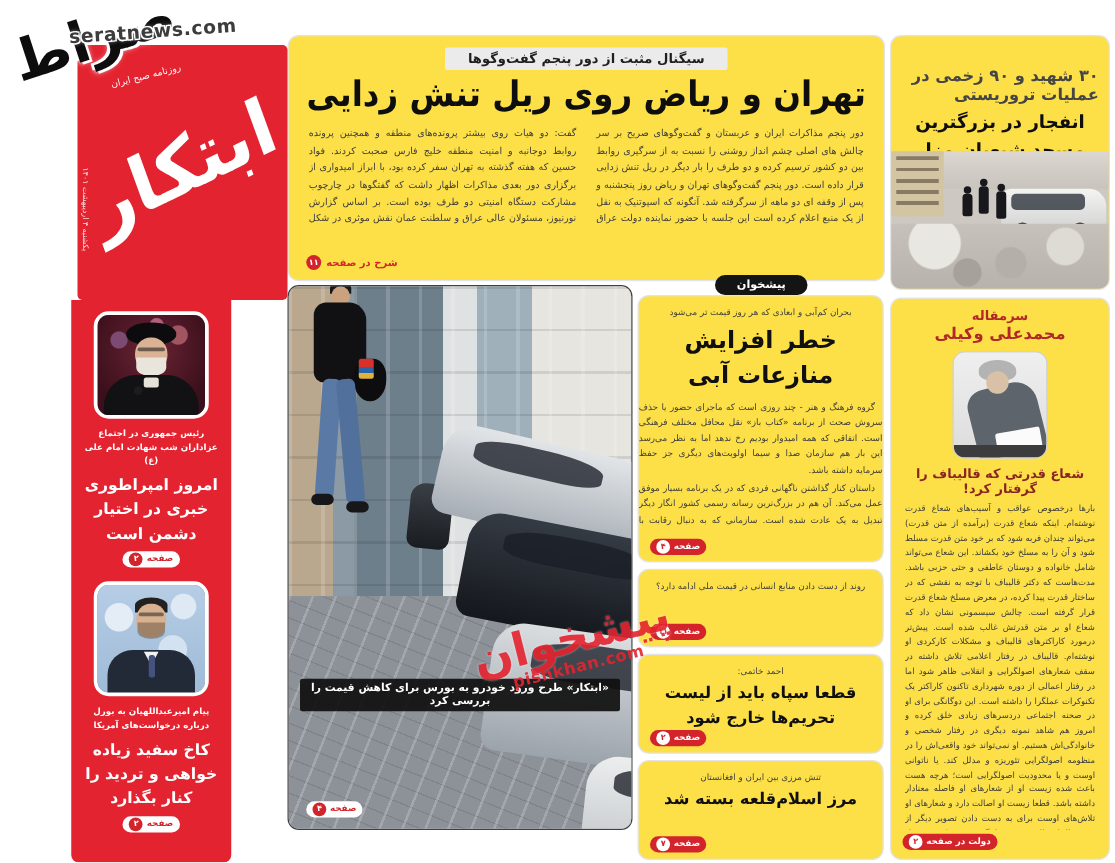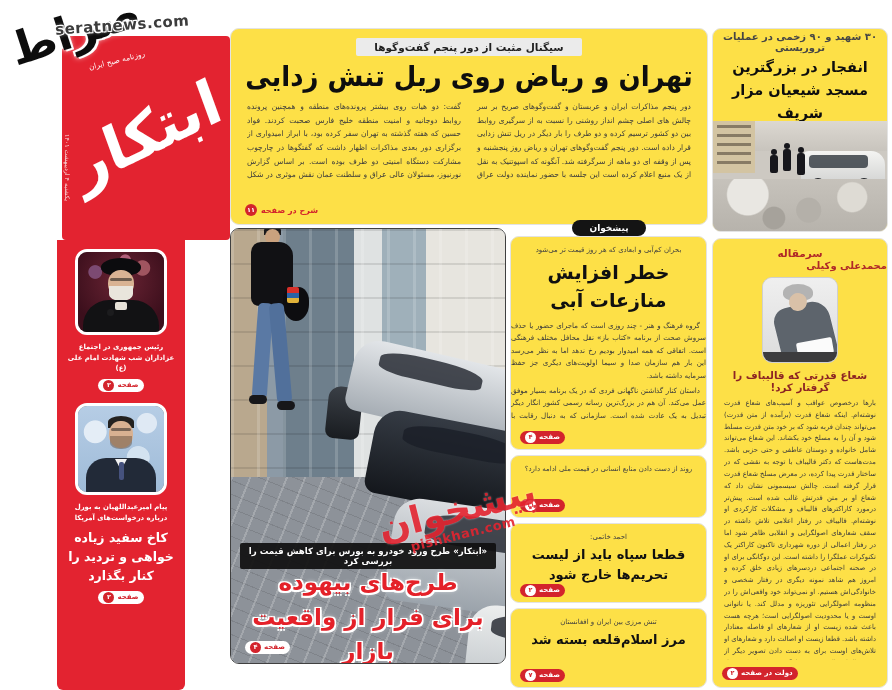--- a/index.html
+++ b/index.html
@@ -153,21 +153,21 @@
   .item-kicker{text-align:center;font-size:7px;color:#3e3e3e;margin-top:8px;padding:0 10px;line-height:1.5;}
   .item-head-lg{text-align:center;font-size:19px;font-weight:bold;color:#101010;line-height:1.5;margin-top:2px;padding:0 24px;}
   .item-head-sm{text-align:center;font-size:13px;font-weight:bold;color:#101010;line-height:1.6;margin-top:2px;padding:0 16px;}
   .item-body{margin:5px 0 0;font-size:7.1px;line-height:1.78;color:#3b3b3b;text-align:justify;
       height:104px;overflow:hidden;}
   .item-body p{margin:0 0 2px;text-indent:6px;}
   .pi-badge{position:absolute;left:9px;bottom:5px;}
 
   
   .rt-box{left:712px;top:28px;width:176px;height:204px;overflow:hidden;}
-  .rt-kicker{text-align:center;font-size:10px;font-weight:bold;color:#454545;margin-top:2px;padding:0 8px;}
+  .rt-kicker{text-align:right;font-size:13px;font-weight:bold;color:#454545;margin-top:25px;padding:0 8px;}
   .rt-head{text-align:center;font-size:14.5px;font-weight:bold;color:#0e0e0e;line-height:1.6;margin-top:3px;padding:0 10px;}
   .rt-badge{margin:4px 0 0 0;display:flex;justify-content:center;}
   .blast{position:absolute;left:0;right:0;bottom:0;height:110px;background:#cdc9c2;}
   .bl-sky{left:0;right:0;top:0;height:30px;background:linear-gradient(#dcd8d1,#c8c4bd);}
   .bl-bldgL{left:0;top:0;width:42px;height:52px;background:#d3c4a2;}
   .bl-bldgL::after{content:"";position:absolute;inset:4px;background:
       repeating-linear-gradient(rgba(60,50,40,.5) 0 3px,transparent 3px 9px);}
   .bl-van{right:2px;top:30px;width:84px;height:36px;background:linear-gradient(#f4f4f2,#cfd0cf);
       border-radius:8px 14px 5px 5px;}
   .bl-van::before{content:"";position:absolute;left:10%;top:12%;width:70%;height:34%;
@@ -179,21 +179,21 @@
   .bl-f1{left:70px;} .bl-f2{left:84px;top:32px;} .bl-f3{left:57px;top:34px;height:18px;}
   .bl-rubble{left:0;right:0;bottom:0;height:52px;background:
       radial-gradient(circle at 20% 30%,#e9e7e2 0 14%,transparent 15%),
       radial-gradient(circle at 55% 60%,#b4b0a9 0 12%,transparent 13%),
       radial-gradient(circle at 80% 35%,#dedbd4 0 10%,transparent 11%),
       radial-gradient(circle at 35% 75%,#a6a29b 0 9%,transparent 10%),
       linear-gradient(#c6c2bb,#b7b3ac);}
 
   .ed-box{left:712px;top:238px;width:176px;height:450px;}
   .ed-sec{text-align:center;font-size:10.5px;font-weight:bold;color:#b02828;margin-top:8px;}
-  .ed-author{font-size:10px;font-weight:bold;color:#b02828;margin-top:1px;}
+  .ed-author{text-align:center;font-size:13px;font-weight:bold;color:#b02828;margin-top:1px;}
   .ed-photo{width:76px;height:86px;margin:6px auto 0;border:1px solid #cfcfcf;border-radius:10px;
       overflow:hidden;position:relative;background:#e9e9e9;}
   .editor{position:absolute;inset:0;background:linear-gradient(#efefef,#dcdcdc);}
   .editor .suit{left:14px;top:26px;width:56px;height:56px;background:#5d646c;border-radius:14px 18px 4px 4px;
       transform:rotate(-14deg);}
   .editor .hair{left:20px;top:6px;width:30px;height:17px;background:#b3b3b3;border-radius:50% 50% 40% 40%;}
   .editor .face{left:26px;top:15px;width:18px;height:18px;background:#d9c1a8;border-radius:50%;transform:rotate(12deg);}
   .editor .paper{left:34px;top:62px;width:36px;height:16px;background:#fbfbfb;transform:rotate(-10deg);border-radius:2px;}
   .editor .desk{left:0;right:0;bottom:0;height:10px;background:#3c3c3e;}
   .ed-head{text-align:center;font-size:10.3px;font-weight:bold;color:#8d2424;margin:6px 8px 0;}
@@ -219,20 +219,21 @@
         <i class="turban"></i>
         <i class="face"></i>
         <i class="glasses"></i>
         <i class="beard"></i>
         <i class="robe"></i>
         <i class="collar"></i>
         <i class="mic"></i>
       </div>
     </div>
     <div class="lc-kicker">رئیس جمهوری در اجتماع عزاداران شب شهادت امام علی (ع)</div>
+    <div class="lc-head">امروز امپراطوری خبری در اختیار دشمن است</div>
     <span class="badge badge-light lc-badge">
       <span class="b-label">صفحه</span>
       <span class="b-num">۲</span>
     </span>
 
     <div class="photo-frame pf-2">
       <div class="fm">
         <i class="hair"></i>
         <i class="face"></i>
         <i class="glasses"></i>
@@ -278,24 +279,20 @@
         <i class="shoe1"></i>
         <i class="shoe2"></i>
       </div>
       <i class="s-moto"></i>
       <i class="car car-1"></i>
       <i class="car car-2"></i>
       <i class="car car-3"></i>
       <i class="car car-4"></i>
     </div>
     <div class="strip">«ابتکار» طرح ورود خودرو به بورس برای کاهش قیمت را بررسی کرد</div>
-    <div class="photo-head">
-      <div>طرح‌های بیهوده</div>
-      <div>برای فرار از واقعیت بازار</div>
-    </div>
     <span class="badge badge-light pb-badge">
       <span class="b-label">صفحه</span>
       <span class="b-num">۴</span>
     </span>
   </div>
 
   <div class="pish-header">پیشخوان</div>
 
   <div class="box pish-box pb-1">
     <div class="item-kicker">بحران کم‌آبی و ابعادی که هر روز قیمت تر می‌شود</div>

